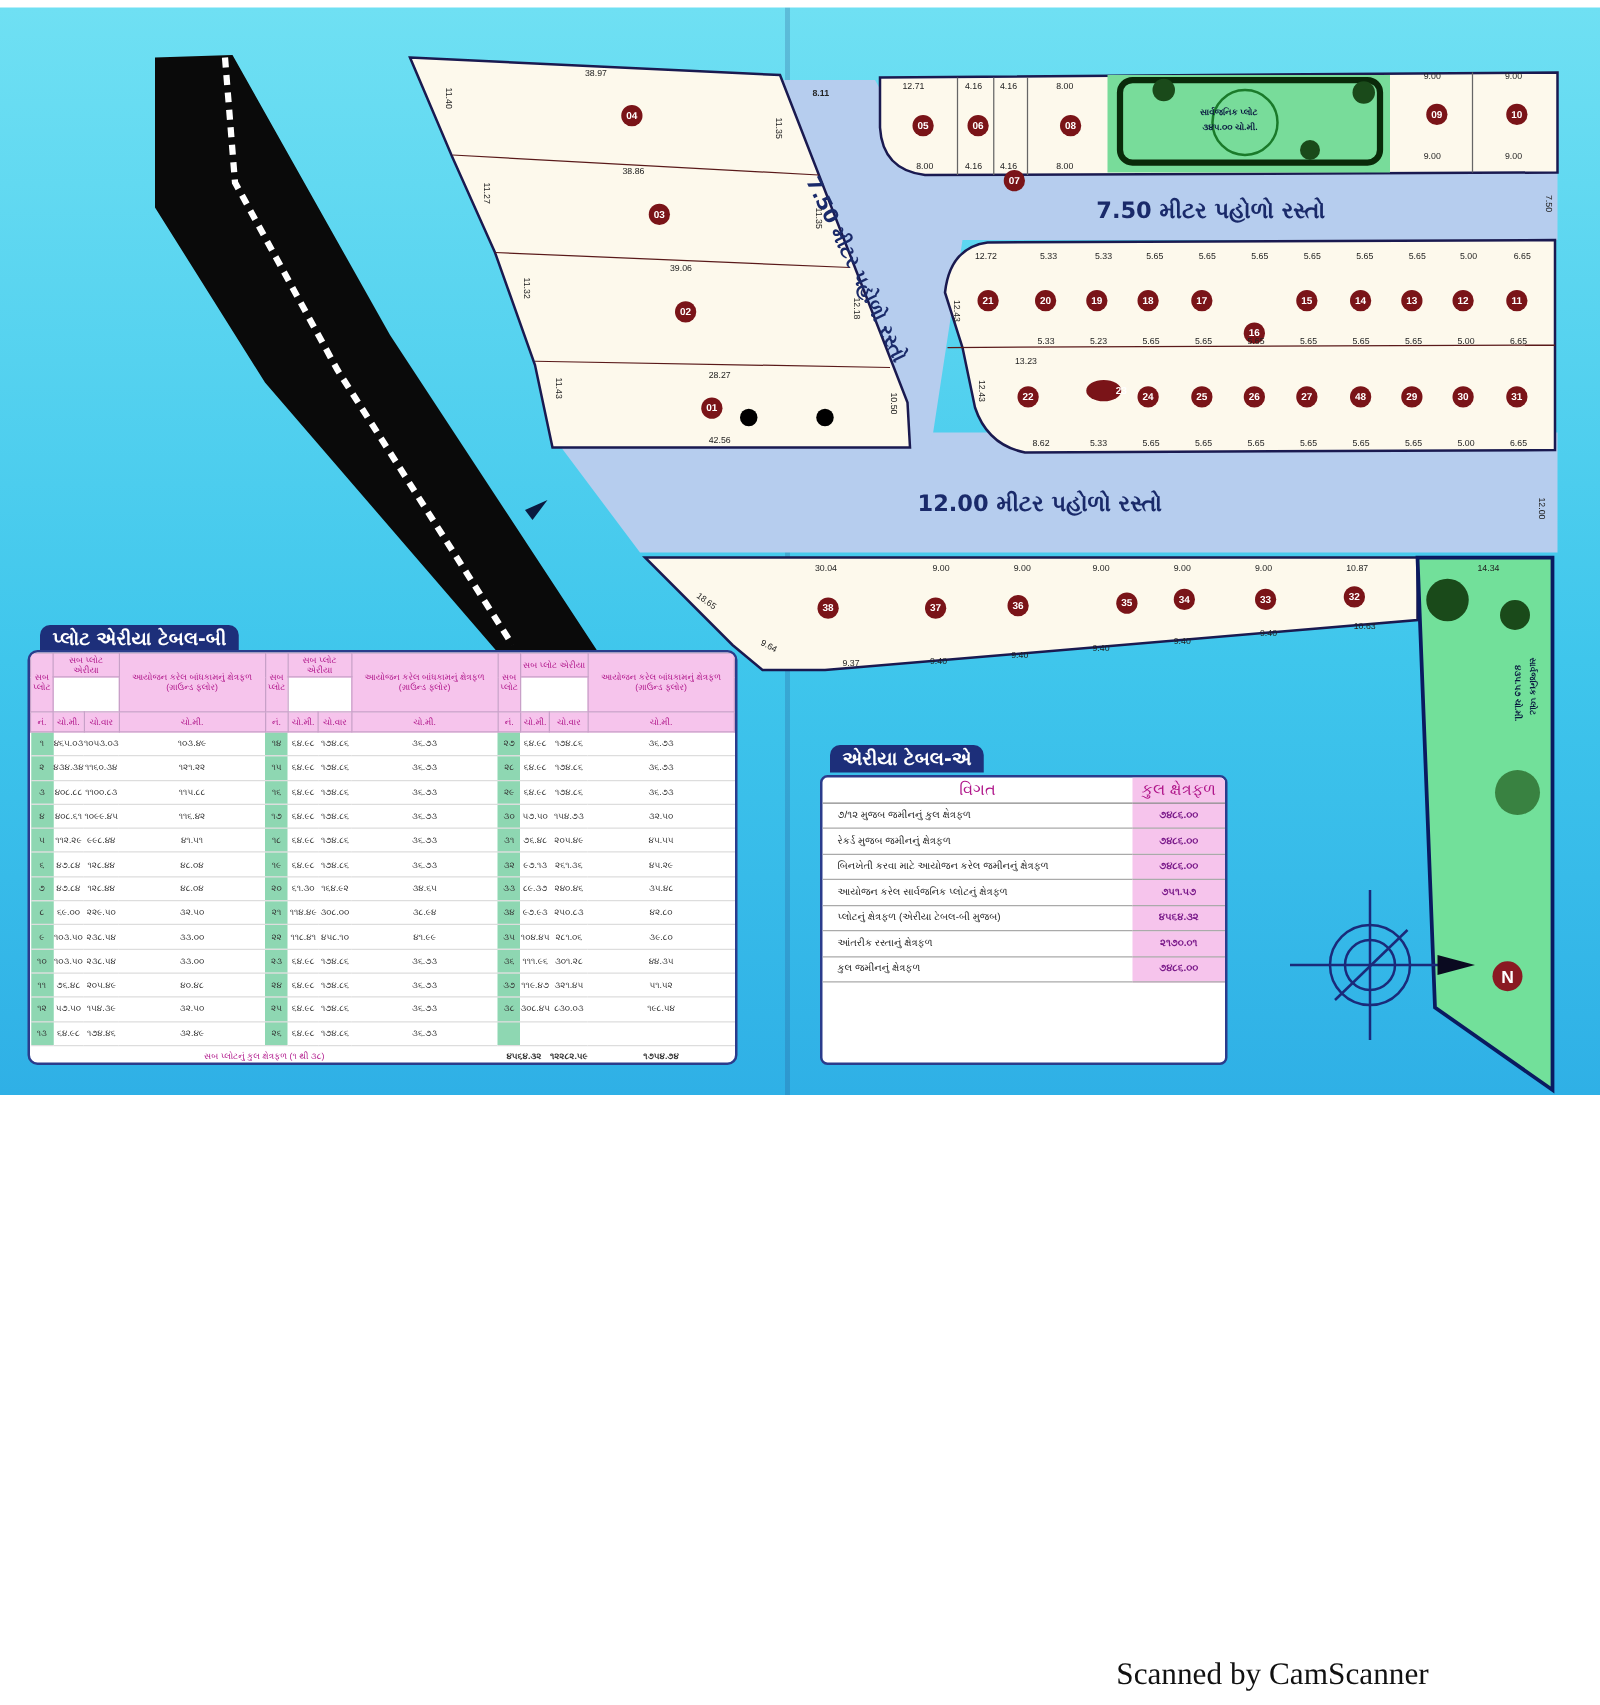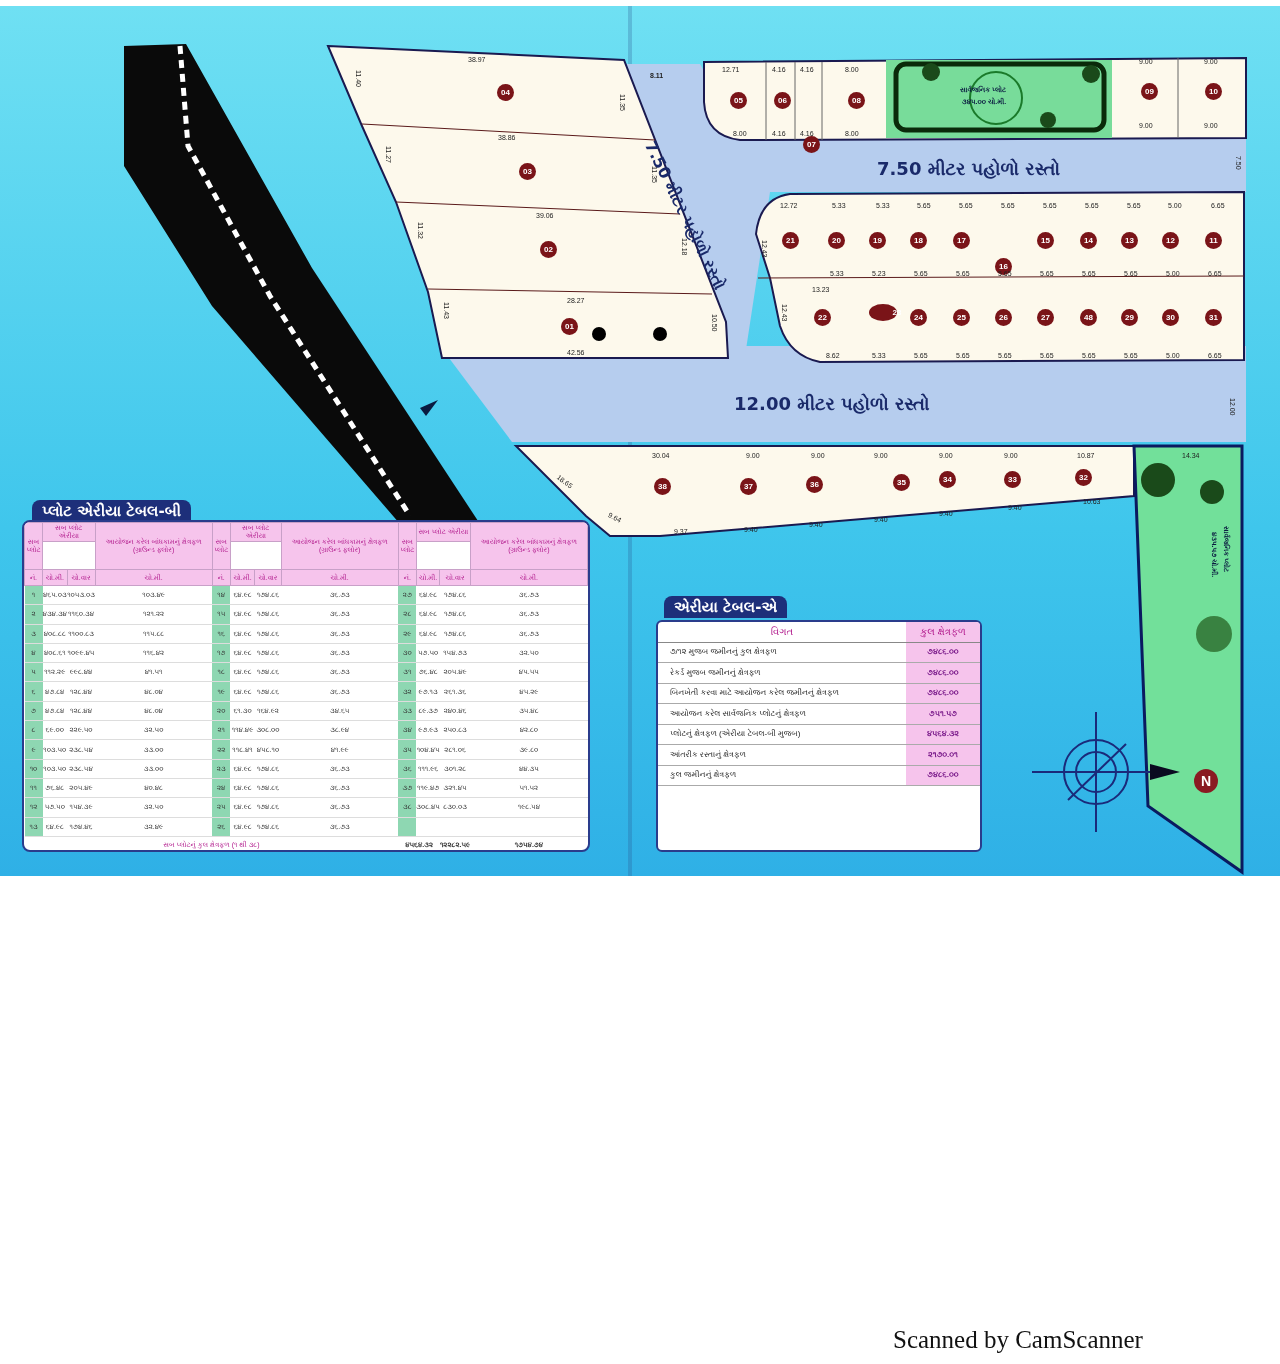--- a/index.html
+++ b/index.html
@@ -13,21 +13,21 @@
   .road-lbl { position: absolute; font-size: 18px; font-weight: bold; color: #1a2a6a; white-space: nowrap; font-family: "DejaVu Sans", sans-serif; }
   .watermark { position: absolute; left: 12px; top: 392px; font-size: 62px; font-weight: bold; color: rgba(150,150,150,0.35); letter-spacing: 2px; font-family: "Liberation Sans", sans-serif; }
   .tbl-b { position: absolute; left: 22px; top: 514px; width: 568px; height: 332px; background: #fff; border: 2px solid #2a3c8c; border-radius: 8px; overflow: hidden; }
   .tbl-title { position: absolute; background: #1d2f7a; color: #fff; font-weight: bold; font-size: 15px; padding: 2px 10px; border-radius: 8px 8px 0 0; white-space: nowrap; }
   table { border-collapse: collapse; width: 100%; font-family: "Liberation Sans", sans-serif; }
   .tbl-b th { background: #f6c4ec; color: #b0168a; font-size: 7px; font-weight: normal; border: 1px solid #c8a0c8; padding: 1px; height: 16px; }
   .tbl-b td { font-size: 7px; color: #333; border-bottom: 1px solid #ddd; height: 19.3px; text-align: center; }
   .tbl-b td.no { background: #8ed7b2; width: 18px; }
   .tbl-b tfoot td { color: #b0168a; height: 18px; font-size: 7px; }
   .tbl-a { position: absolute; left: 656px; top: 614px; width: 326px; height: 232px; background: #fff; border: 2px solid #2a3c8c; border-radius: 6px; overflow: hidden; }
-  .tbl-a th { color: #b0168a; font-size: 10px; border-bottom: 1px solid #888; height: 20px; font-weight: normal; }
+  .tbl-a th { color: #b0168a; font-size: 13px; border-bottom: 1px solid #888; height: 20px; font-weight: normal; }
   .tbl-a td { font-size: 8px; color: #222; border-bottom: 1px solid #aaa; height: 20.5px; padding-left: 12px; }
   .tbl-a td.val { background: #f6c4ec; color: #7a1a8a; font-weight: bold; width: 74px; text-align: center; padding-left: 0; }
   .footer { position: absolute; left: 893px; top: 1326px; font-size: 25px; font-family: "Liberation Serif", serif; color: #111; }
   .compass-n { position: absolute; left: 1194px; top: 763px; width: 24px; height: 24px; border-radius: 50%; background: #8a1a22; color: #fff; font-size: 14px; font-weight: bold; display: flex; align-items: center; justify-content: center; font-family: "Liberation Sans", sans-serif; }
 </style>
 </head>
 <body>
 
 <div class="sheet">
   <div class="fold"></div>

